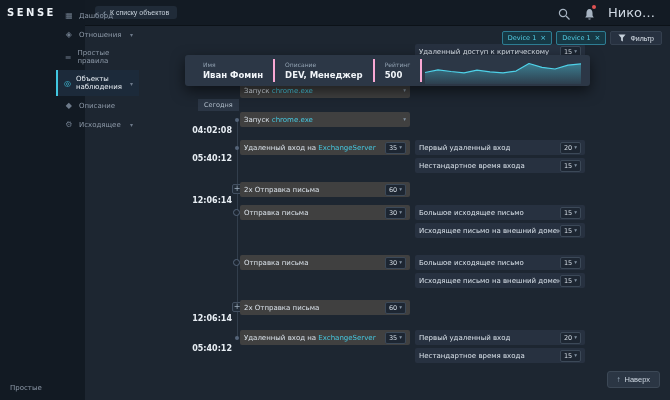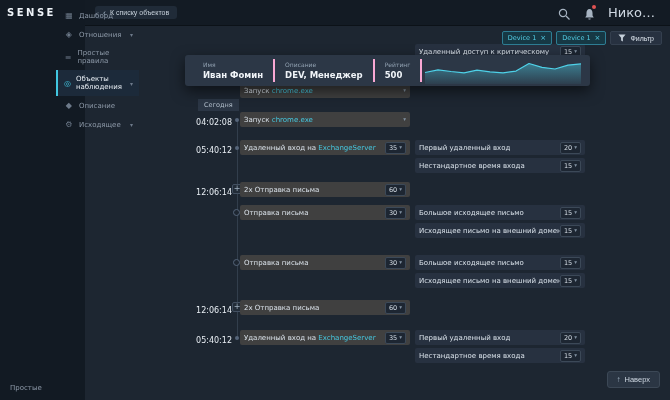--- a/index.html
+++ b/index.html
@@ -39,22 +39,22 @@
   .filter-row{position:absolute;top:5px;right:8px;display:flex;gap:4px;z-index:2}
   .fchip{background:#163844;border:1px solid #2e7d93;color:#54cfe6;font-size:6.5px;
     padding:2px 5px;border-radius:2px;display:flex;gap:4px;align-items:center;cursor:pointer;white-space:nowrap}
   .fchip .x{font-size:7px;line-height:6px;cursor:pointer}
   .fbtn{background:#273140;border:1px solid #343f4e;color:#d9e1e9;font-size:7px;padding:2px 7px;
     border-radius:2px;display:flex;gap:4px;align-items:center;cursor:pointer;white-space:nowrap}
 
   
   .t-line{position:absolute;left:152px;top:93px;width:1px;height:220px;background:#323e4c;z-index:0}
   .t-row{position:absolute;left:100px;width:440px;height:15px;z-index:1}
-  .t-time{position:absolute;left:0;top:6px;width:47px;text-align:right;font-size:8px;
-    font-weight:normal;color:#e8eef4;white-space:nowrap}
+  .t-time{position:absolute;left:0;top:14px;width:47px;text-align:right;font-size:8px;
+    font-weight:bold;color:#e8eef4;white-space:nowrap}
   .mk-dot{position:absolute;left:50px;top:6px;width:4px;height:4px;border-radius:50%;background:#55657a}
   .mk-plus{position:absolute;left:47px;top:2px;width:10px;height:10px;background:#222c38;
     border:1px solid #435061;border-radius:2px;color:#9fb0c0;font-size:8px;line-height:8px;
     text-align:center;cursor:pointer}
   .mk-circle{position:absolute;left:48px;top:4px;width:7px;height:7px;border-radius:50%;
     border:1px solid #55657a;background:#1d2631}
   .ecard{position:absolute;left:55px;top:0;width:170px;height:15px;background:#404040;
     border-radius:2px;display:flex;align-items:center;padding:0 4px;cursor:pointer}
   .ec-label{font-size:7px;color:#d9e1e9;white-space:nowrap;overflow:hidden}
   .ec-label .link{color:#45c8e0}

